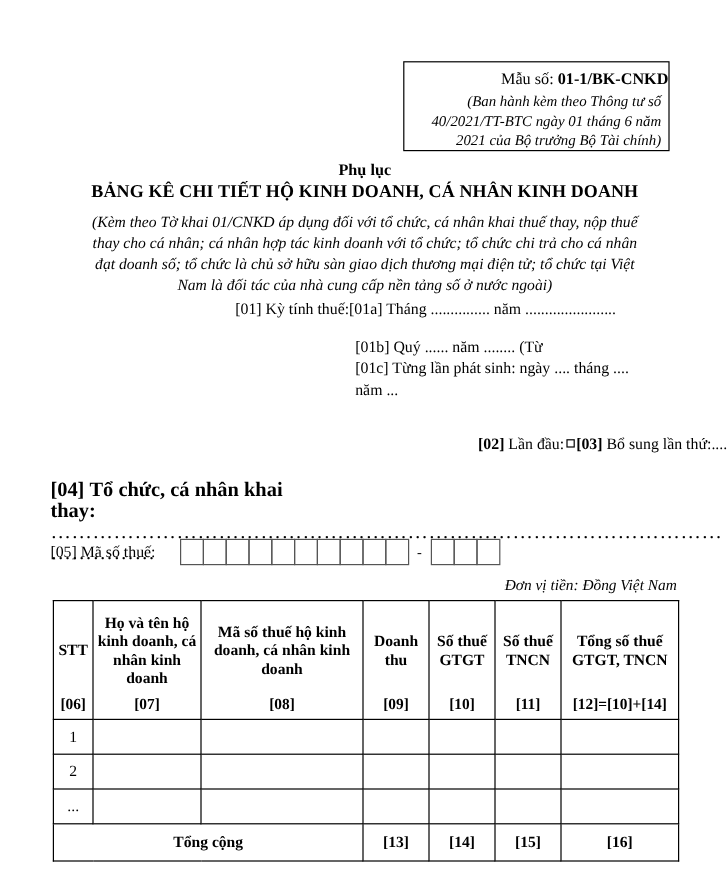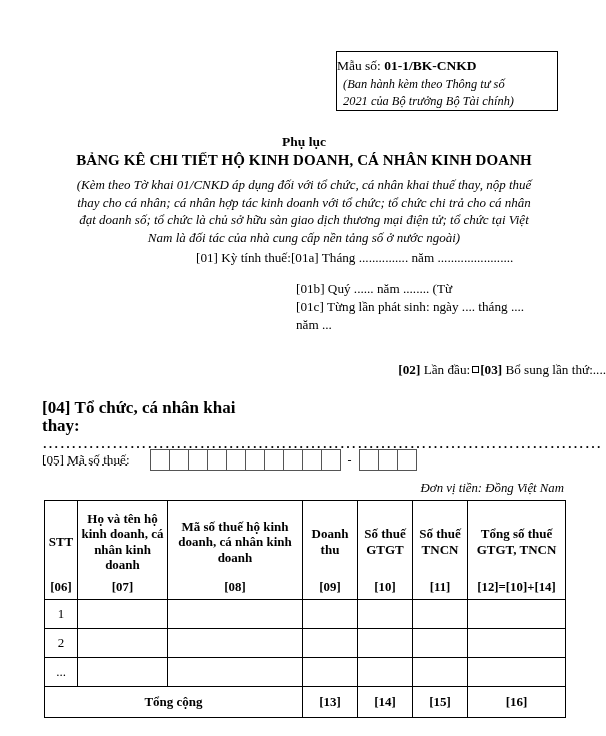--- a/index.html
+++ b/index.html
@@ -20,24 +20,24 @@
     position: absolute;
     inset: 0;
   }
 
   
   .form-code-box {
     position: absolute;
     left: 336px;
     top: 51px;
     width: 222px;
-    height: 60px;
+    height: 75px;
     border: 1.6px solid #000;
     box-sizing: border-box;
-    text-align: left;
+    text-align: right;
     padding-top: 4px;
   }
   .form-code-line {
     font-size: 13.5px;
     line-height: 19px;
     white-space: nowrap;
   }
   .form-code-line b { font-weight: bold; }
   .form-code-sub {
     font-style: italic;
@@ -239,20 +239,21 @@
 
 <div class="page">
 
   <div class="form-code-box">
     <div class="form-code-line">
       <span>Mẫu số:</span>
       <b>01-1/BK-CNKD</b>
     </div>
     <div class="form-code-sub">
       <div>(Ban hành kèm theo Thông tư số</div>
+      <div>40/2021/TT-BTC ngày 01 tháng 6 năm</div>
       <div>2021 của Bộ trưởng Bộ Tài chính)</div>
     </div>
   </div>
 
   <div class="title-wrap">
     <div class="title-phuluc">Phụ lục</div>
     <div class="title-main">BẢNG KÊ CHI TIẾT HỘ KINH DOANH, CÁ NHÂN KINH DOANH</div>
     <div class="title-note">
       <div>(Kèm theo Tờ khai 01/CNKD áp dụng đối với tổ chức, cá nhân khai thuế thay, nộp thuế</div>
       <div>thay cho cá nhân; cá nhân hợp tác kinh doanh với tổ chức; tổ chức chi trả cho cá nhân</div>

